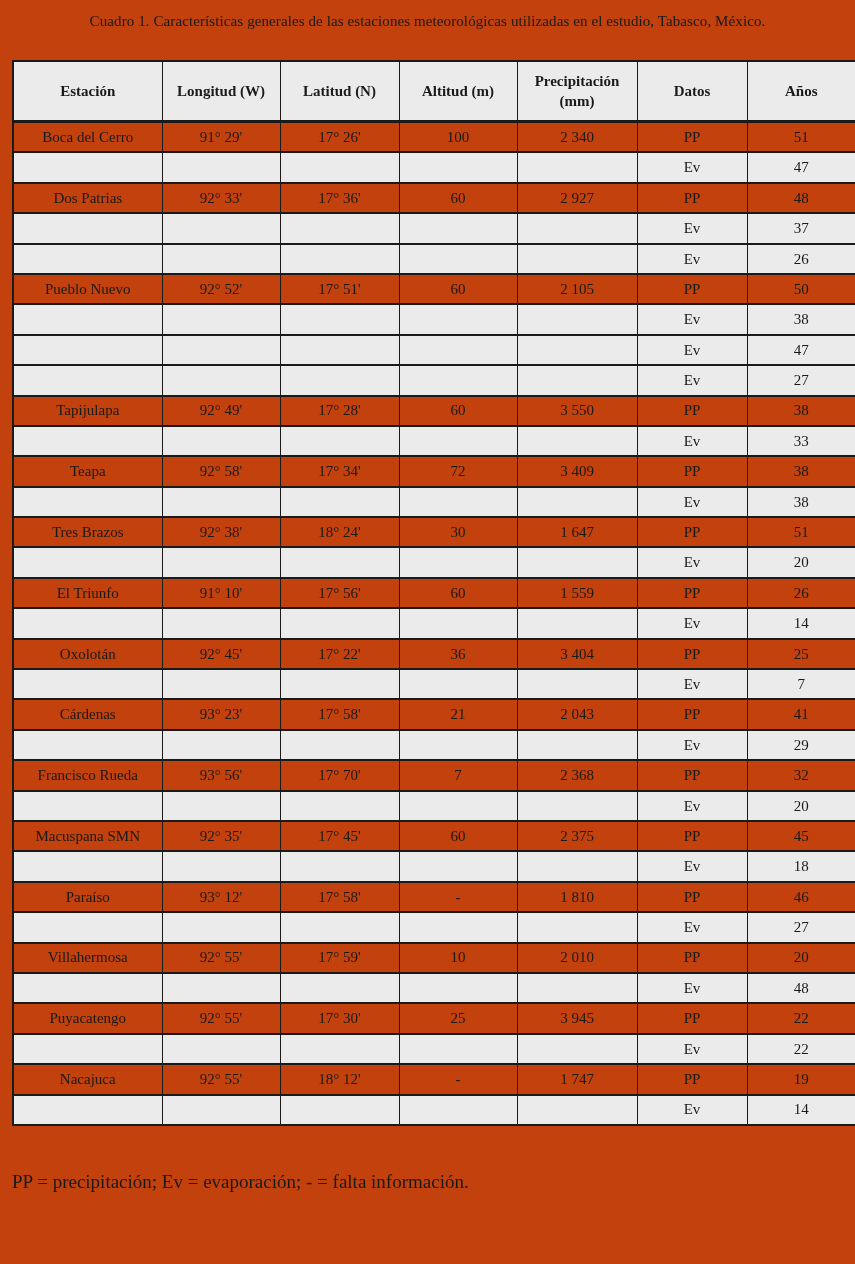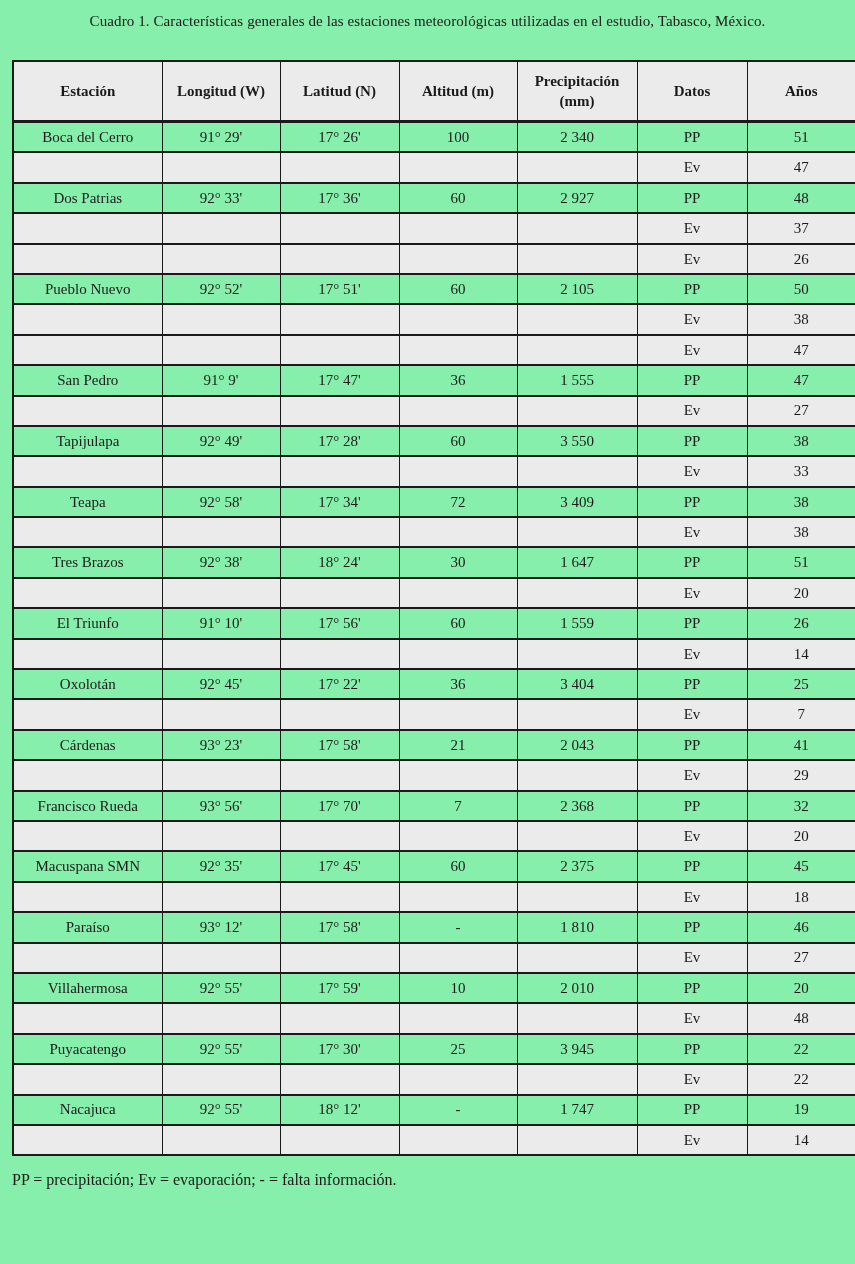--- a/index.html
+++ b/index.html
@@ -6,21 +6,21 @@
     margin: 0;
     padding: 0;
     background: #ffffff;
     font-family: "Liberation Serif", serif;
     color: #1a1a1a;
   }
   .page {
     position: relative;
     width: 855px;
     height: 1264px;
-    background: #86efac;
+    background: #c2410c;
     overflow: hidden;
   }
   .caption {
     position: absolute;
     top: 13px;
     left: 0;
     width: 100%;
     text-align: center;
     font-size: 15px;
     letter-spacing: 0.1px;
@@ -54,21 +54,21 @@
     line-height: 1.35;
   }
   table.stations td {
     height: 28.4px;
     line-height: 1.1;
   }
   .footnote {
     position: absolute;
     top: 1171px;
     left: 12px;
-    font-size: 16px;
+    font-size: 19px;
   }
 </style>
 <style>table.stations th { background:#ebebeb; }table.stations tr.row-ev td { background:#ebebeb; }</style></head>
 <body>
 
 <div class="page">
 
   <div class="caption">Cuadro 1. Características generales de las estaciones meteorológicas utilizadas en el estudio, Tabasco, México.</div>
 
   <table class="stations">
@@ -163,29 +163,20 @@
   <tr class="row-ev">
     <td></td>
     <td></td>
     <td></td>
     <td></td>
     <td></td>
     <td>Ev</td>
     <td>47</td>
   </tr>
 
-  <tr class="row-pp">
-    <td>San Pedro</td>
-    <td>91° 9'</td>
-    <td>17° 47'</td>
-    <td>36</td>
-    <td>1 555</td>
-    <td>PP</td>
-    <td>47</td>
-  </tr>
   <tr class="row-ev">
     <td></td>
     <td></td>
     <td></td>
     <td></td>
     <td></td>
     <td>Ev</td>
     <td>27</td>
   </tr>
 

